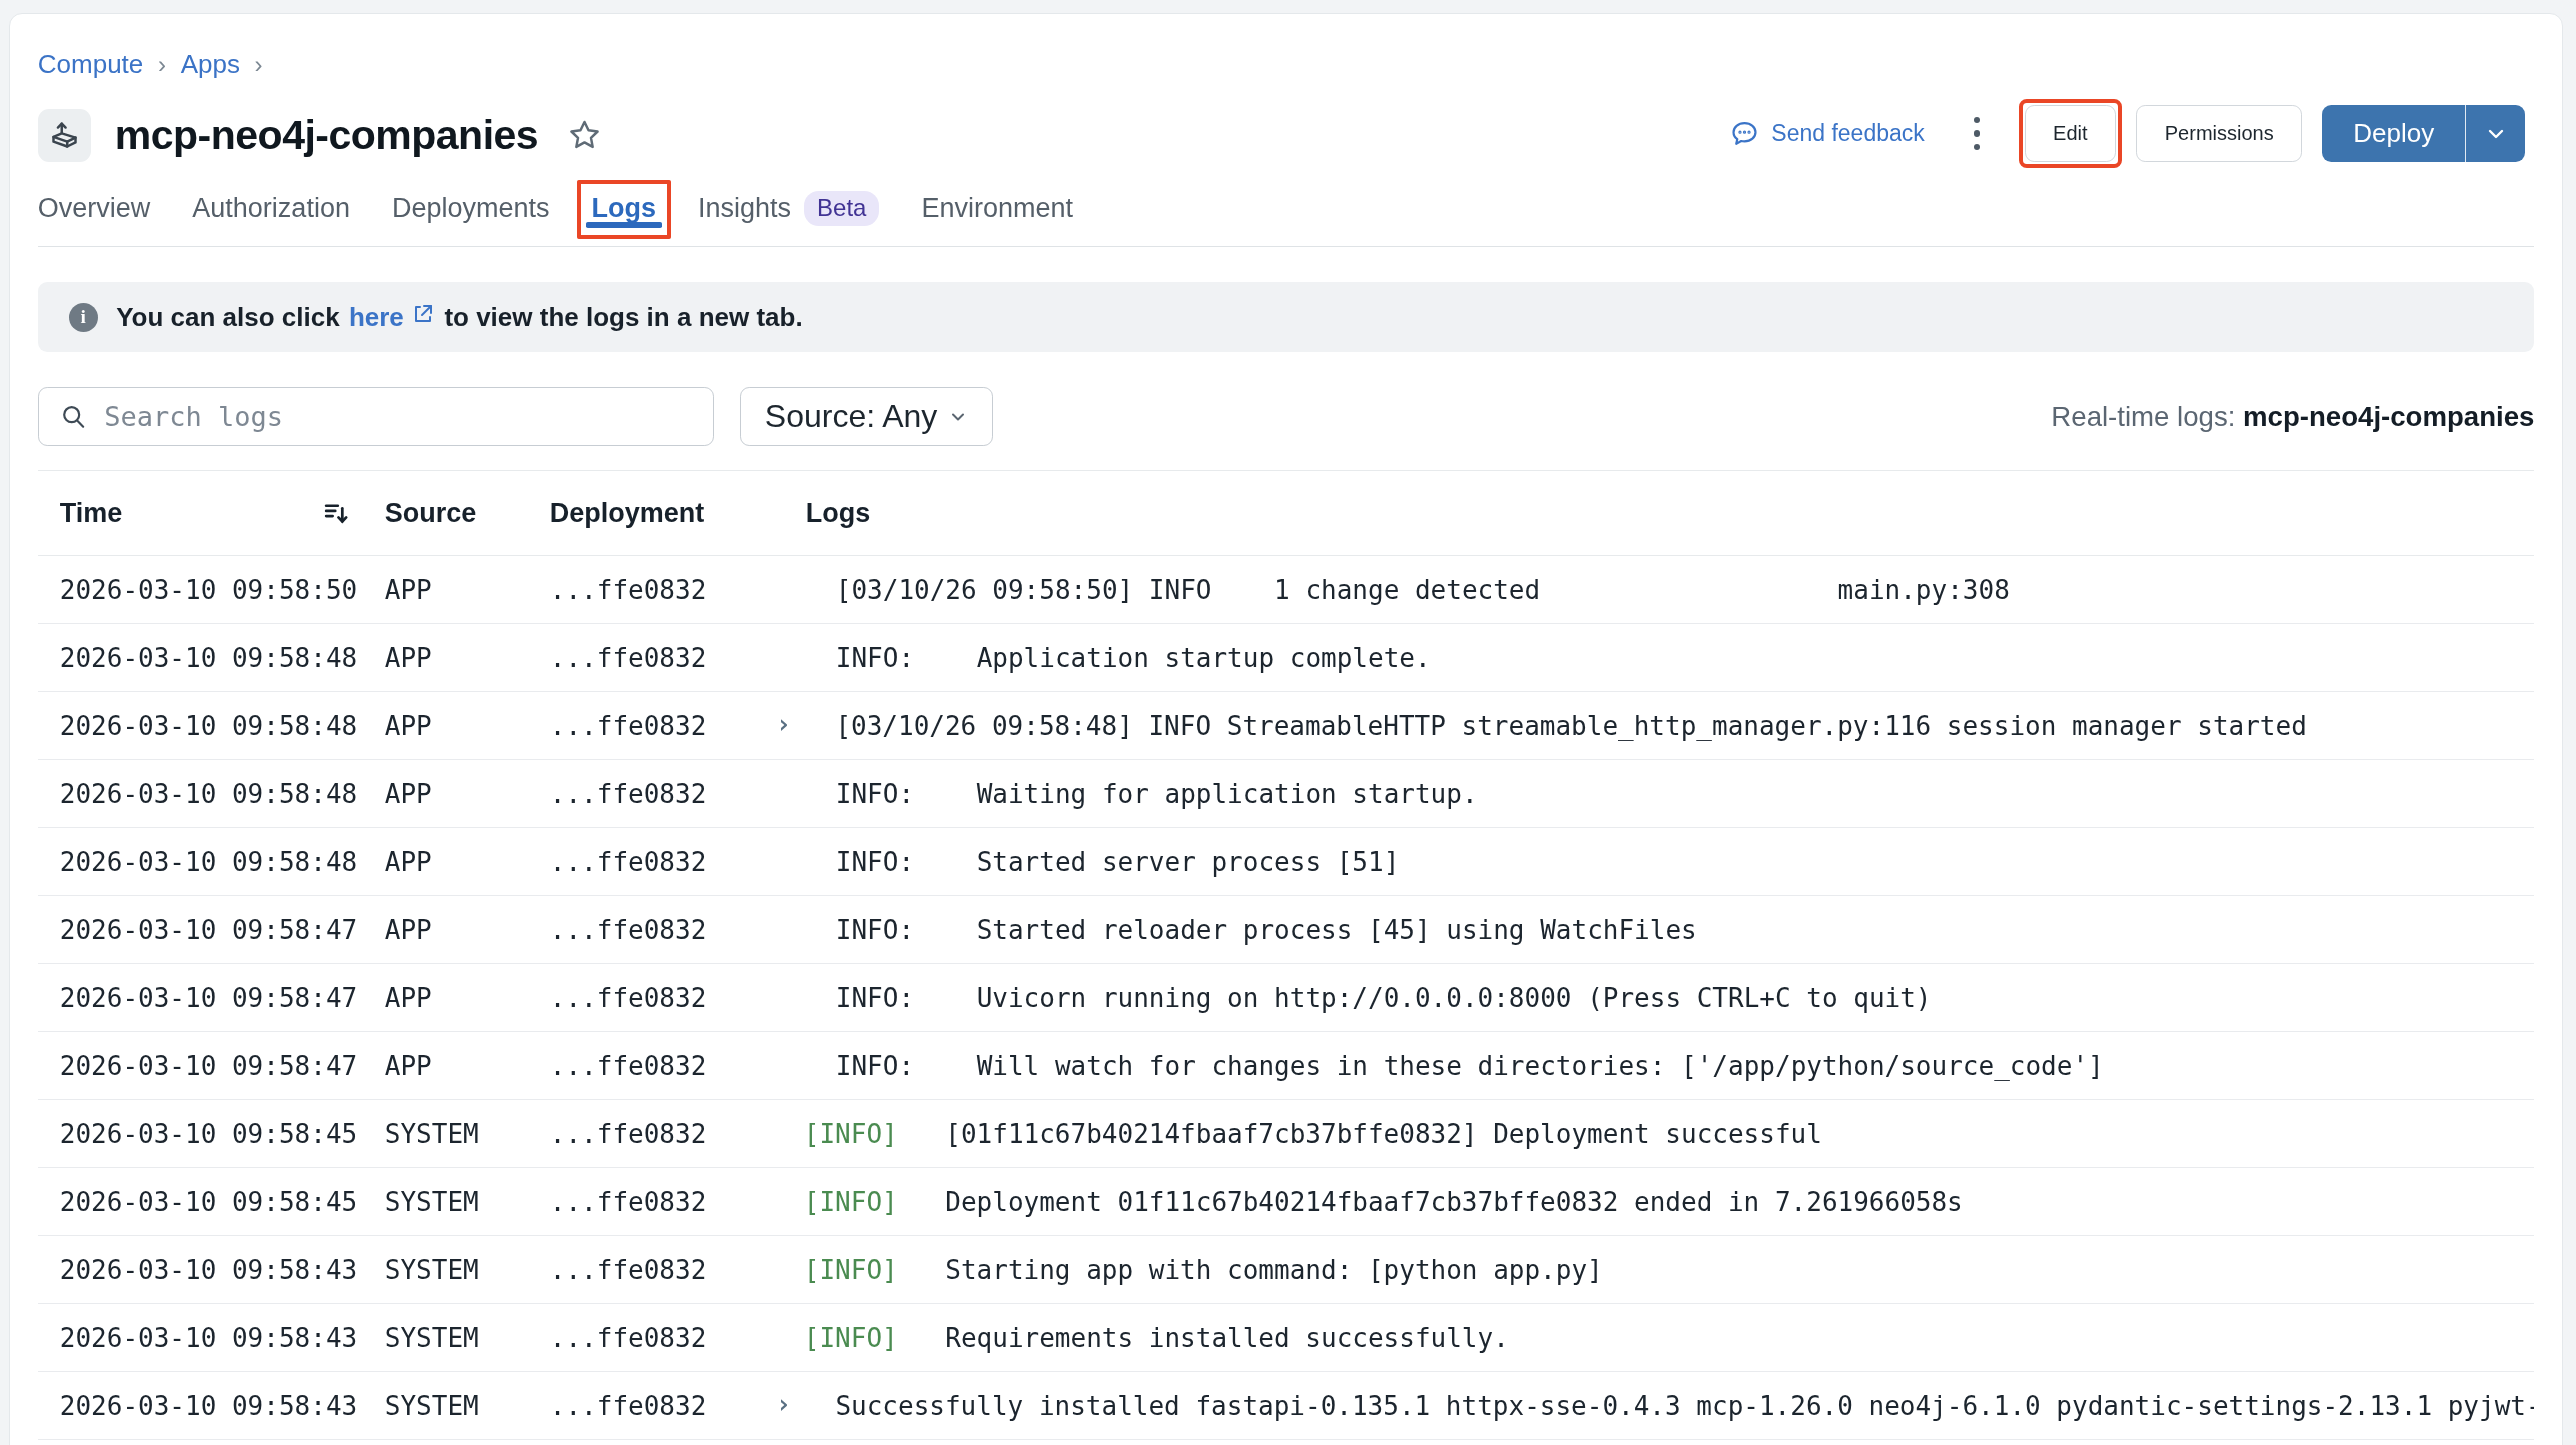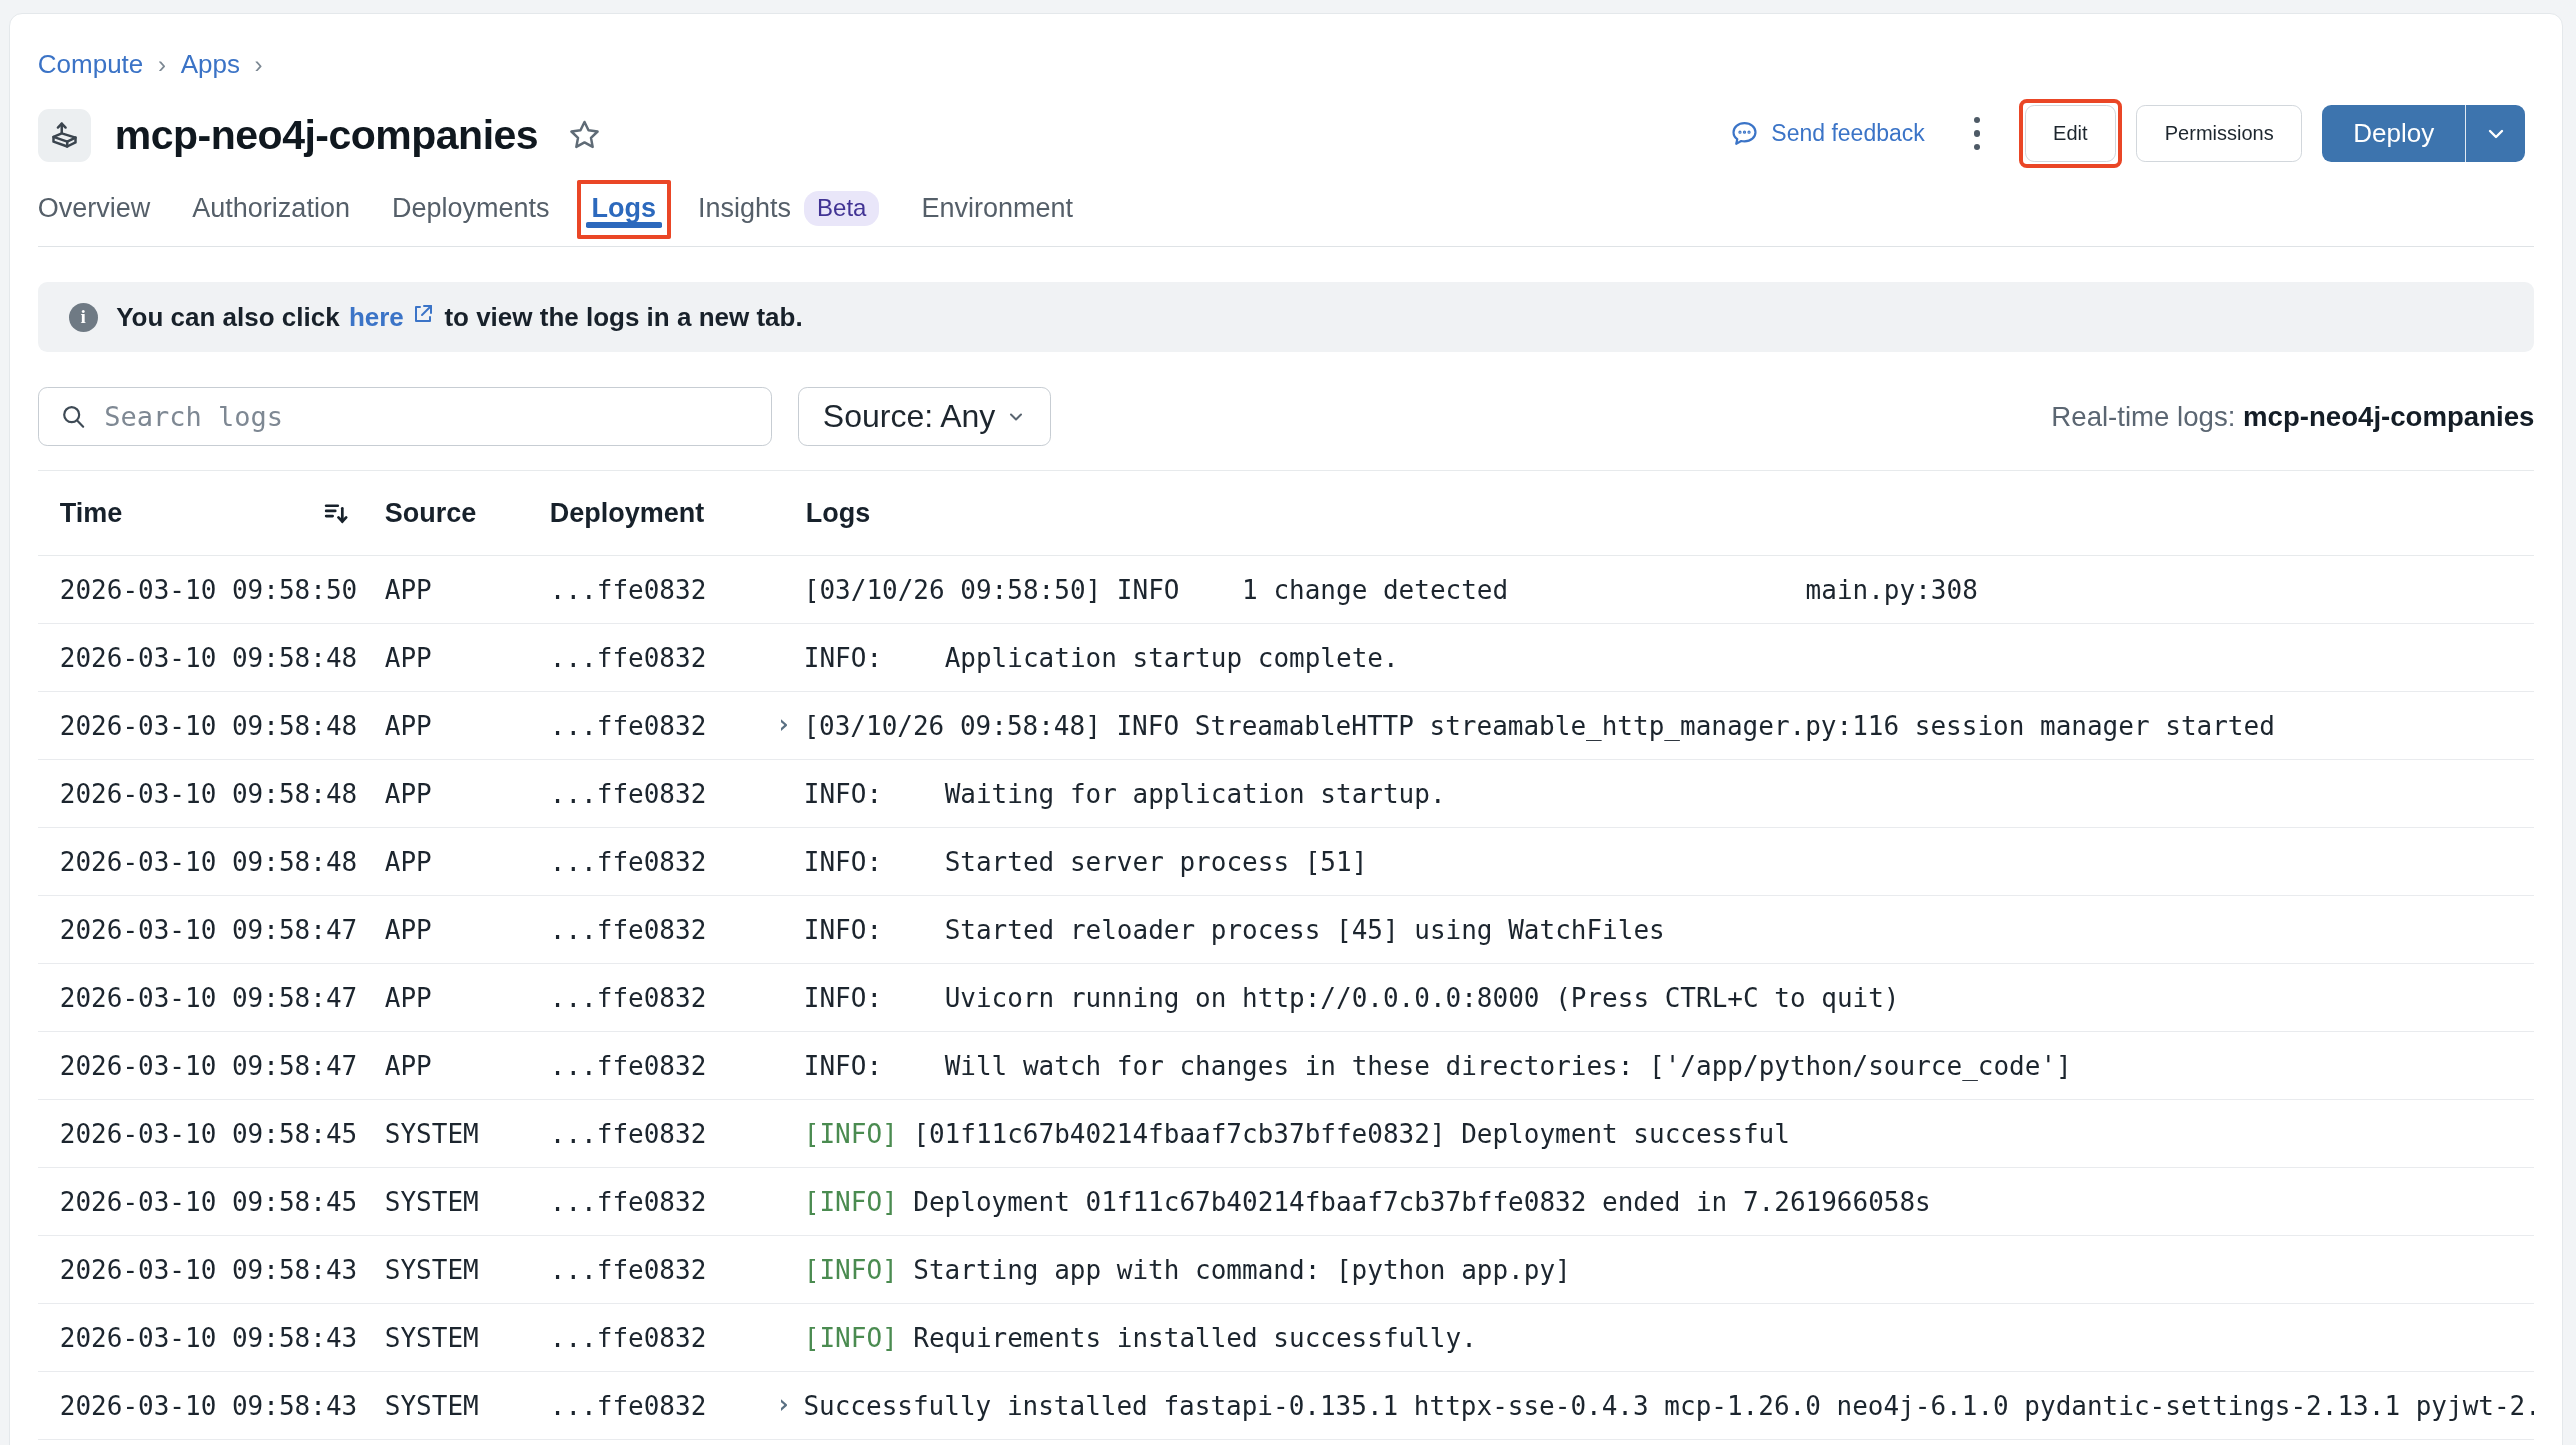--- a/index.html
+++ b/index.html
@@ -66,21 +66,21 @@
   .info-ic {
     width:29px; height:29px; border-radius:50%; background:#6f7a84; color:#fff;
     font-size:19.3px; font-weight:700; display:flex; align-items:center; justify-content:center; flex:0 0 auto;
     font-family:"Liberation Serif", serif;
   }
   .banner-text { font-size:26px; font-weight:700; color:#18212a; display:flex; align-items:center; gap:9.2px; }
   .banner-text a { color:#3b74c7; cursor:pointer; text-decoration:none; display:inline-flex; gap:7.4px; font-weight:700; }
   
   .toolbar { margin-top:35px; display:flex; align-items:center; }
   .search {
-    width:734px; height:59px; border:1.8px solid #c7cdd3; border-radius:9.2px;
+    width:676px; height:59px; border:1.8px solid #c7cdd3; border-radius:9.2px;
     display:flex; align-items:center; padding:0 20px; gap:16.5px; background:#fff;
   }
   .search input {
     border:none; outline:none; flex:1; font-size:27px;
     font-family:"DejaVu Sans Mono", monospace; color:#1c252e; background:transparent;
   }
   .search input::placeholder { color:#7e8893; }
   .source-btn {
     margin-left:26px; height:59px; border:1.8px solid #c7cdd3; border-radius:9.2px;
     background:#fff; padding:12px 24px; font-size:32px; color:#1d262e;
@@ -105,21 +105,21 @@
     font-family:"DejaVu Sans Mono", monospace; font-size:26px; color:#1c252e;
     padding-left:22px; cursor:pointer;
   }
   .row .c-time { width:325px; }
   .row .c-source { width:165px; }
   .row .c-deploy { width:231px; }
   .row .c-logs { flex:1; position:relative; display:flex; align-items:center; white-space:pre; overflow:hidden; }
   .chev { width:30px; margin-left:-7.4px; color:#5a7083; font-size:31px; line-height:1; flex:0 0 auto; transform:translateY(-1.8px); }
   .row .c-logs.no-chev { padding-left:23px; }
   .lvl { color:#4a8b50; margin-right:15.6px; }
-  .logtxt { white-space:pre; }
+  .logtxt { white-space:pre;margin-left:32px; }
   svg { display:block; }
 </style>
 </head>
 <body>
 
 <div class="card">
 
   <div class="breadcrumb">
     <a>Compute</a>
     <span class="crumb-sep">›</span>

